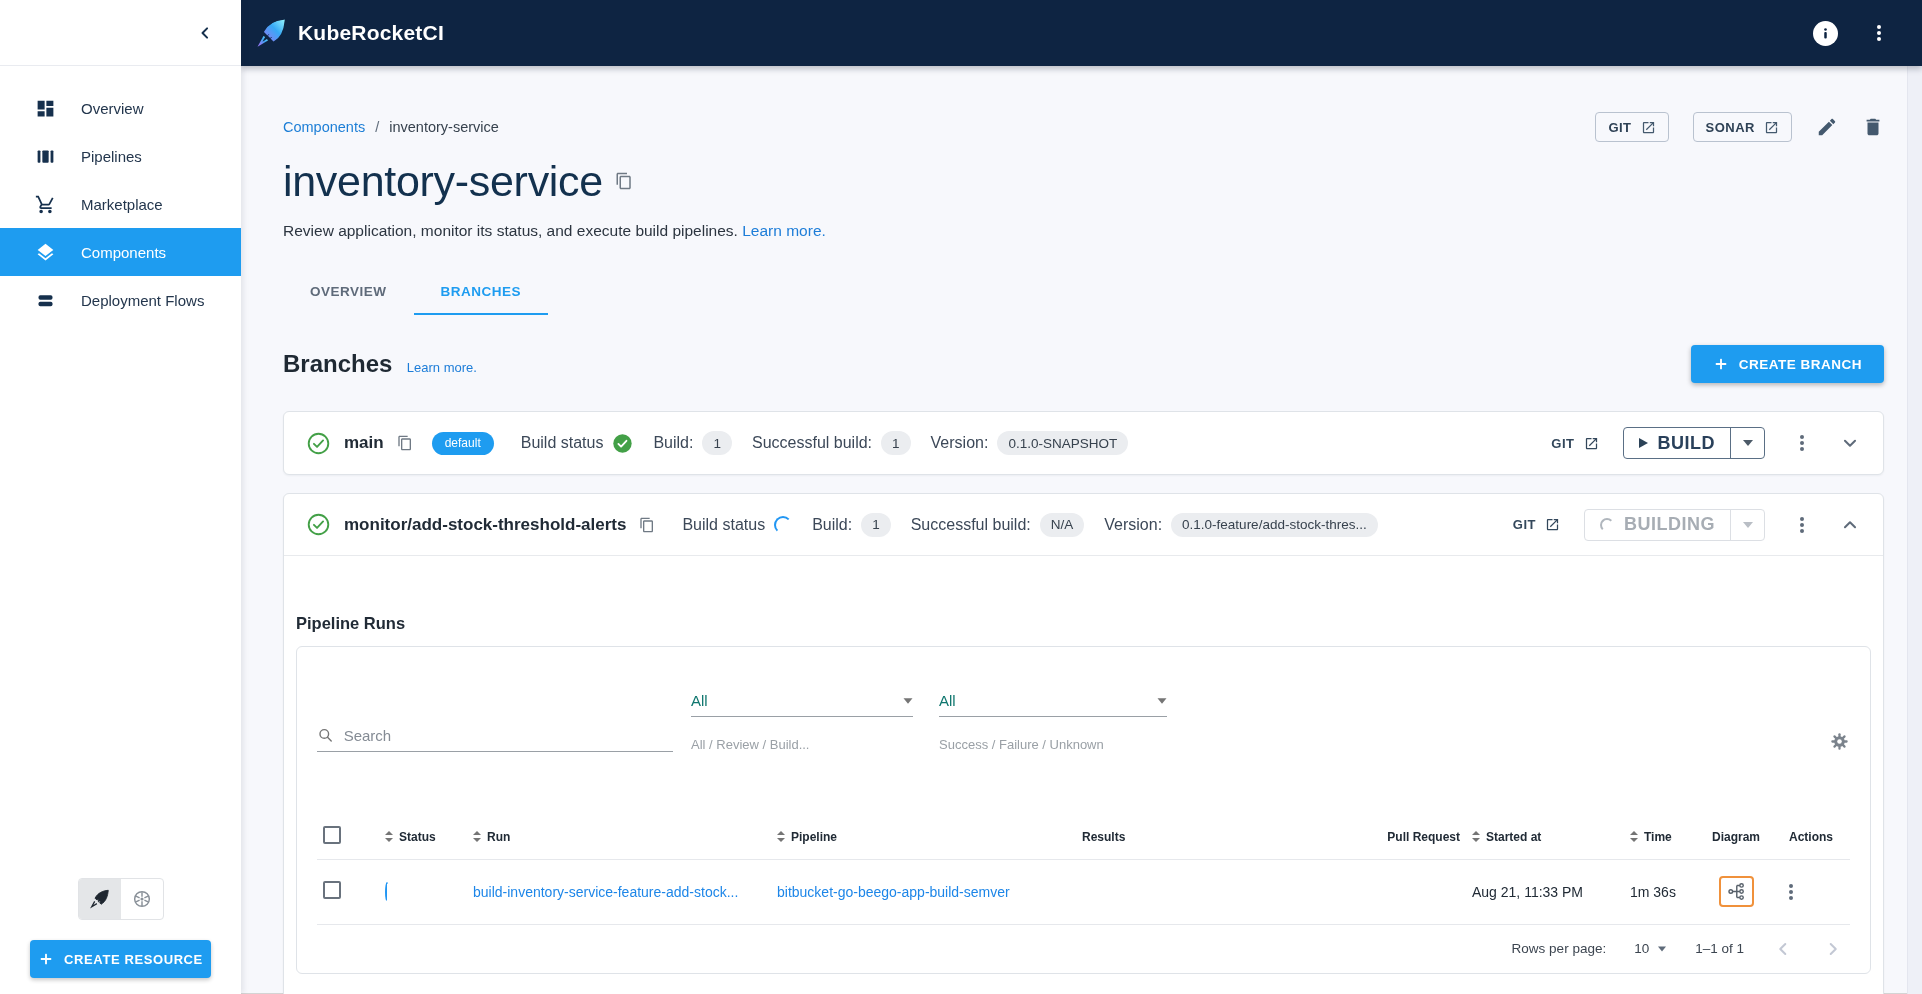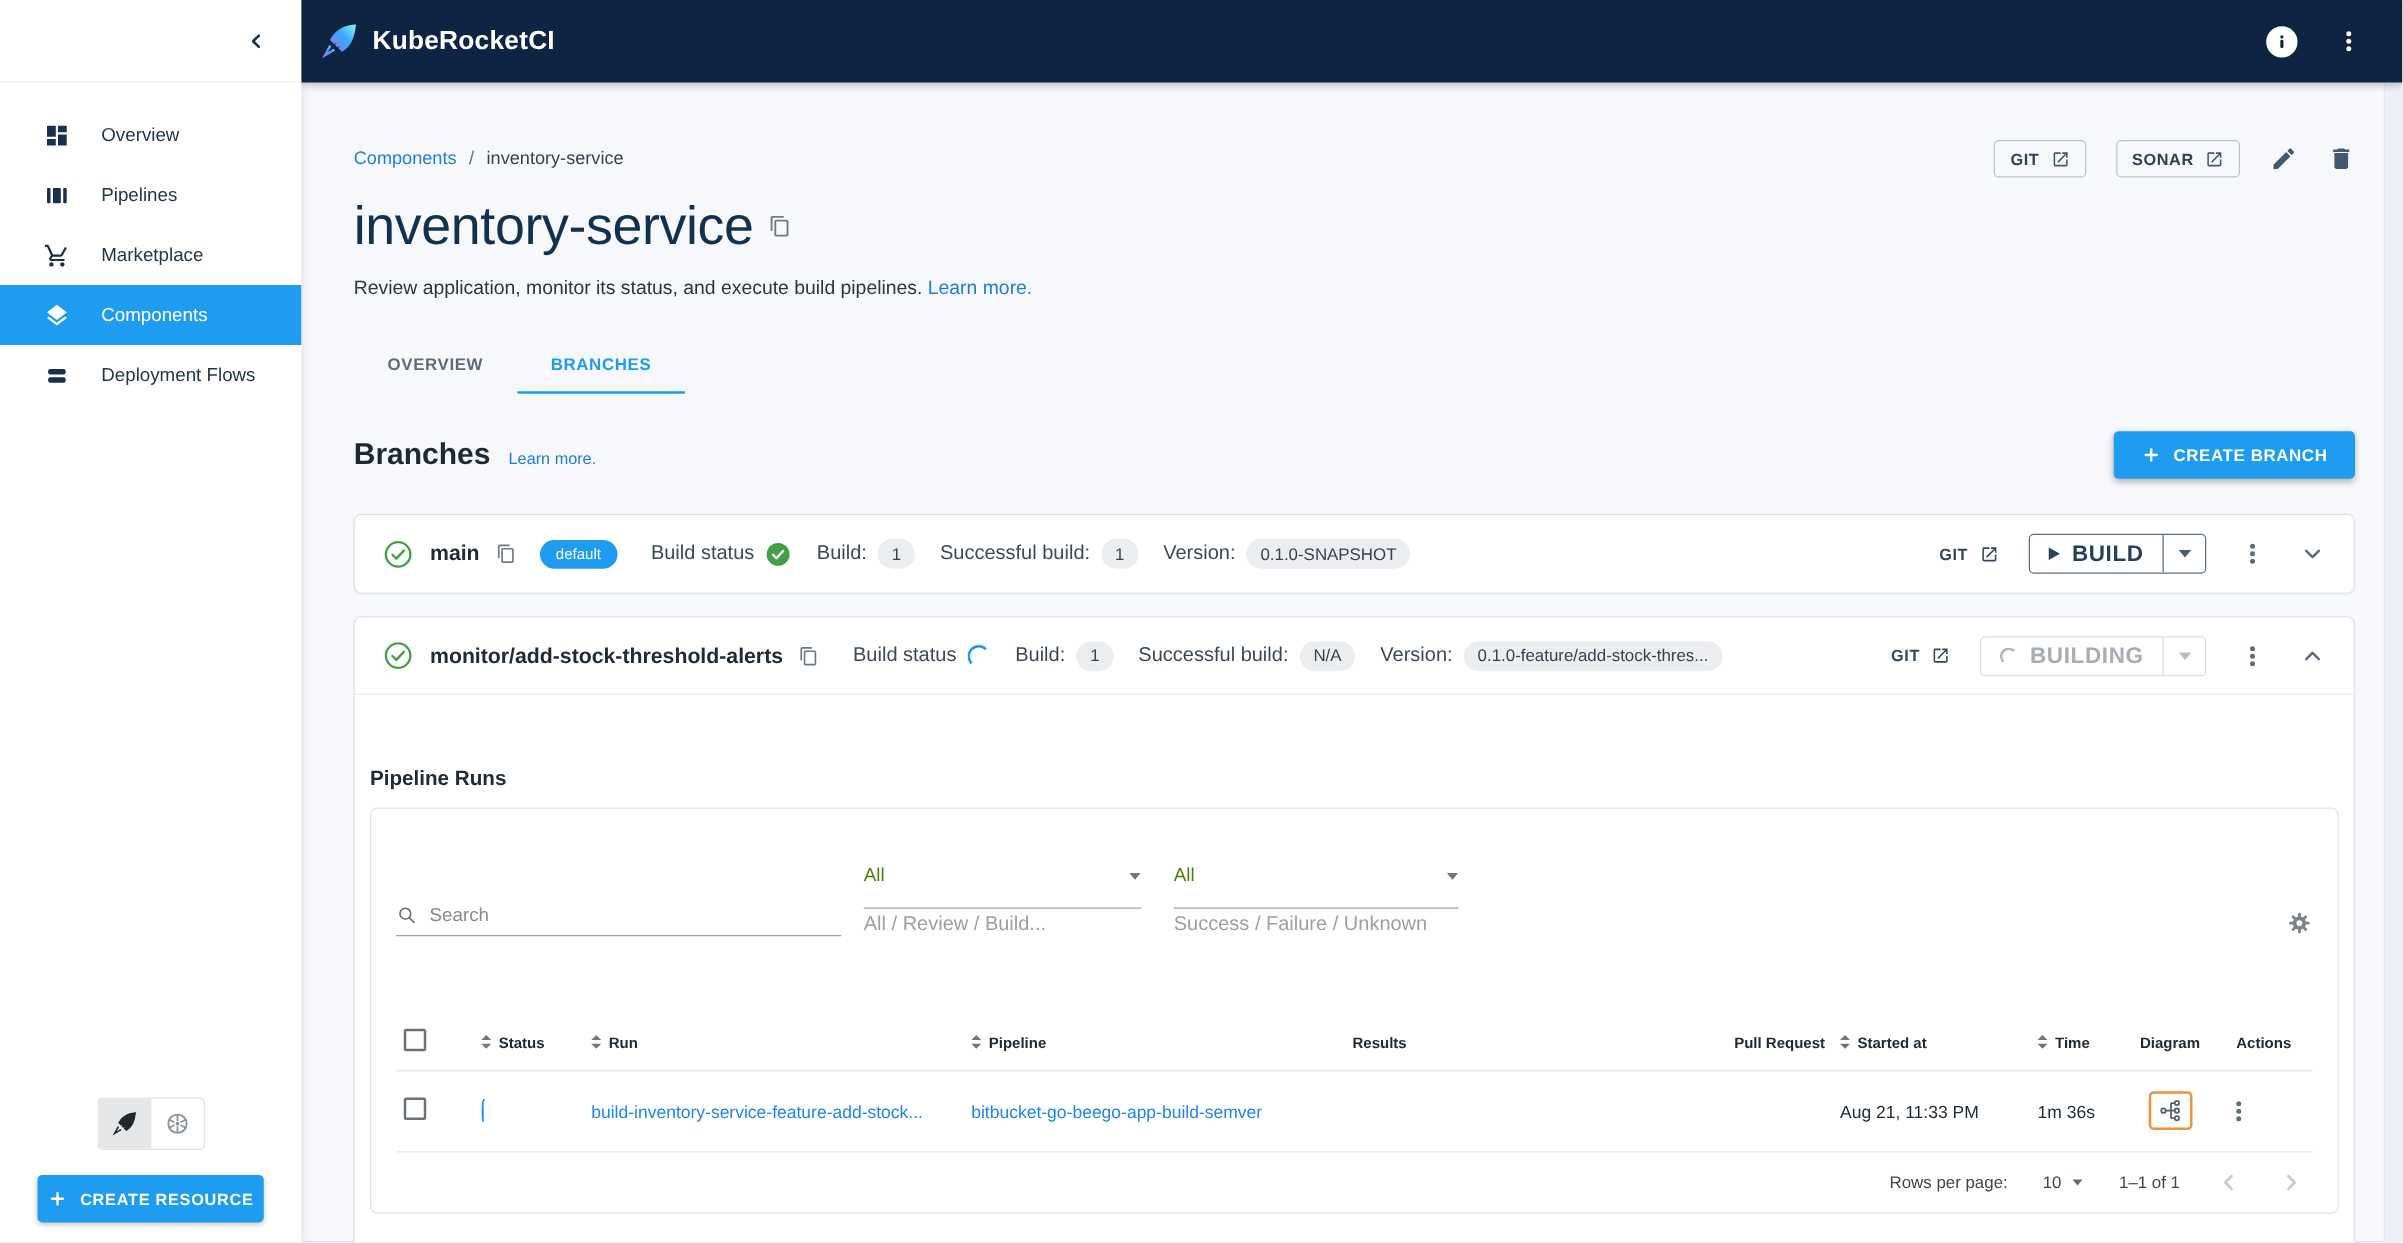--- a/index.html
+++ b/index.html
@@ -88,23 +88,23 @@
   
   .expanded-body{padding:0 12px;}
   .expanded-body h3{margin-top:58px;font-size:16.5px;color:#212b36;}
   .runs-card{margin-top:13px;background:#fff;border:1px solid var(--border);border-radius:6px;padding:45px 20px 0 20px;}
   .filters{display:flex;align-items:flex-end;}
   .search{width:356px;border-bottom:1px solid #9aa0a6;display:flex;align-items:center;gap:10px;padding-bottom:7px;}
   .search input{border:none;outline:none;font-size:15px;color:#212121;width:100%;background:transparent;}
   .search input::placeholder{color:#848b94;}
   .select{width:222px;margin-left:18px;cursor:pointer;}
   .select + .select{margin-left:26px;width:228px;}
-  .select-value{display:flex;align-items:center;justify-content:space-between;border-bottom:1px solid #9aa0a6;padding-bottom:17px;font-size:15px;color:#4d7c0f;}
+  .select-value{display:flex;align-items:center;justify-content:space-between;border-bottom:1px solid #9aa0a6;padding-bottom:7px;font-size:15px;color:#0f766e;}
   .select-value .caret-down{border-top-color:#757575;transform:scale(.9);}
-  .helper{margin-top:4px;font-size:16px;color:#9aa0a6;}
+  .helper{margin-top:20px;font-size:13px;color:#9aa0a6;}
   .gear-btn{margin-left:auto;display:flex;margin-top:2px;}
   table{width:100%;border-collapse:collapse;table-layout:fixed;margin-top:62px;}
   th{font-size:12px;color:#212b36;font-weight:bold;text-align:left;padding:12px 6px;border-bottom:1px solid #e6e8ec;}
   td{padding:6px;height:64px;vertical-align:middle;font-size:14px;color:#212b36;}
   .th-inner{display:flex;align-items:center;gap:6px;}
   .th-inner.right{justify-content:flex-end;}
   .th-inner.center{justify-content:center;}
   .sort{display:flex;flex-direction:column;gap:3px;}
   .sort i{display:block;width:0;height:0;border-left:4px solid transparent;border-right:4px solid transparent;}
   .sort i.up{border-bottom:4.5px solid #757575;}

